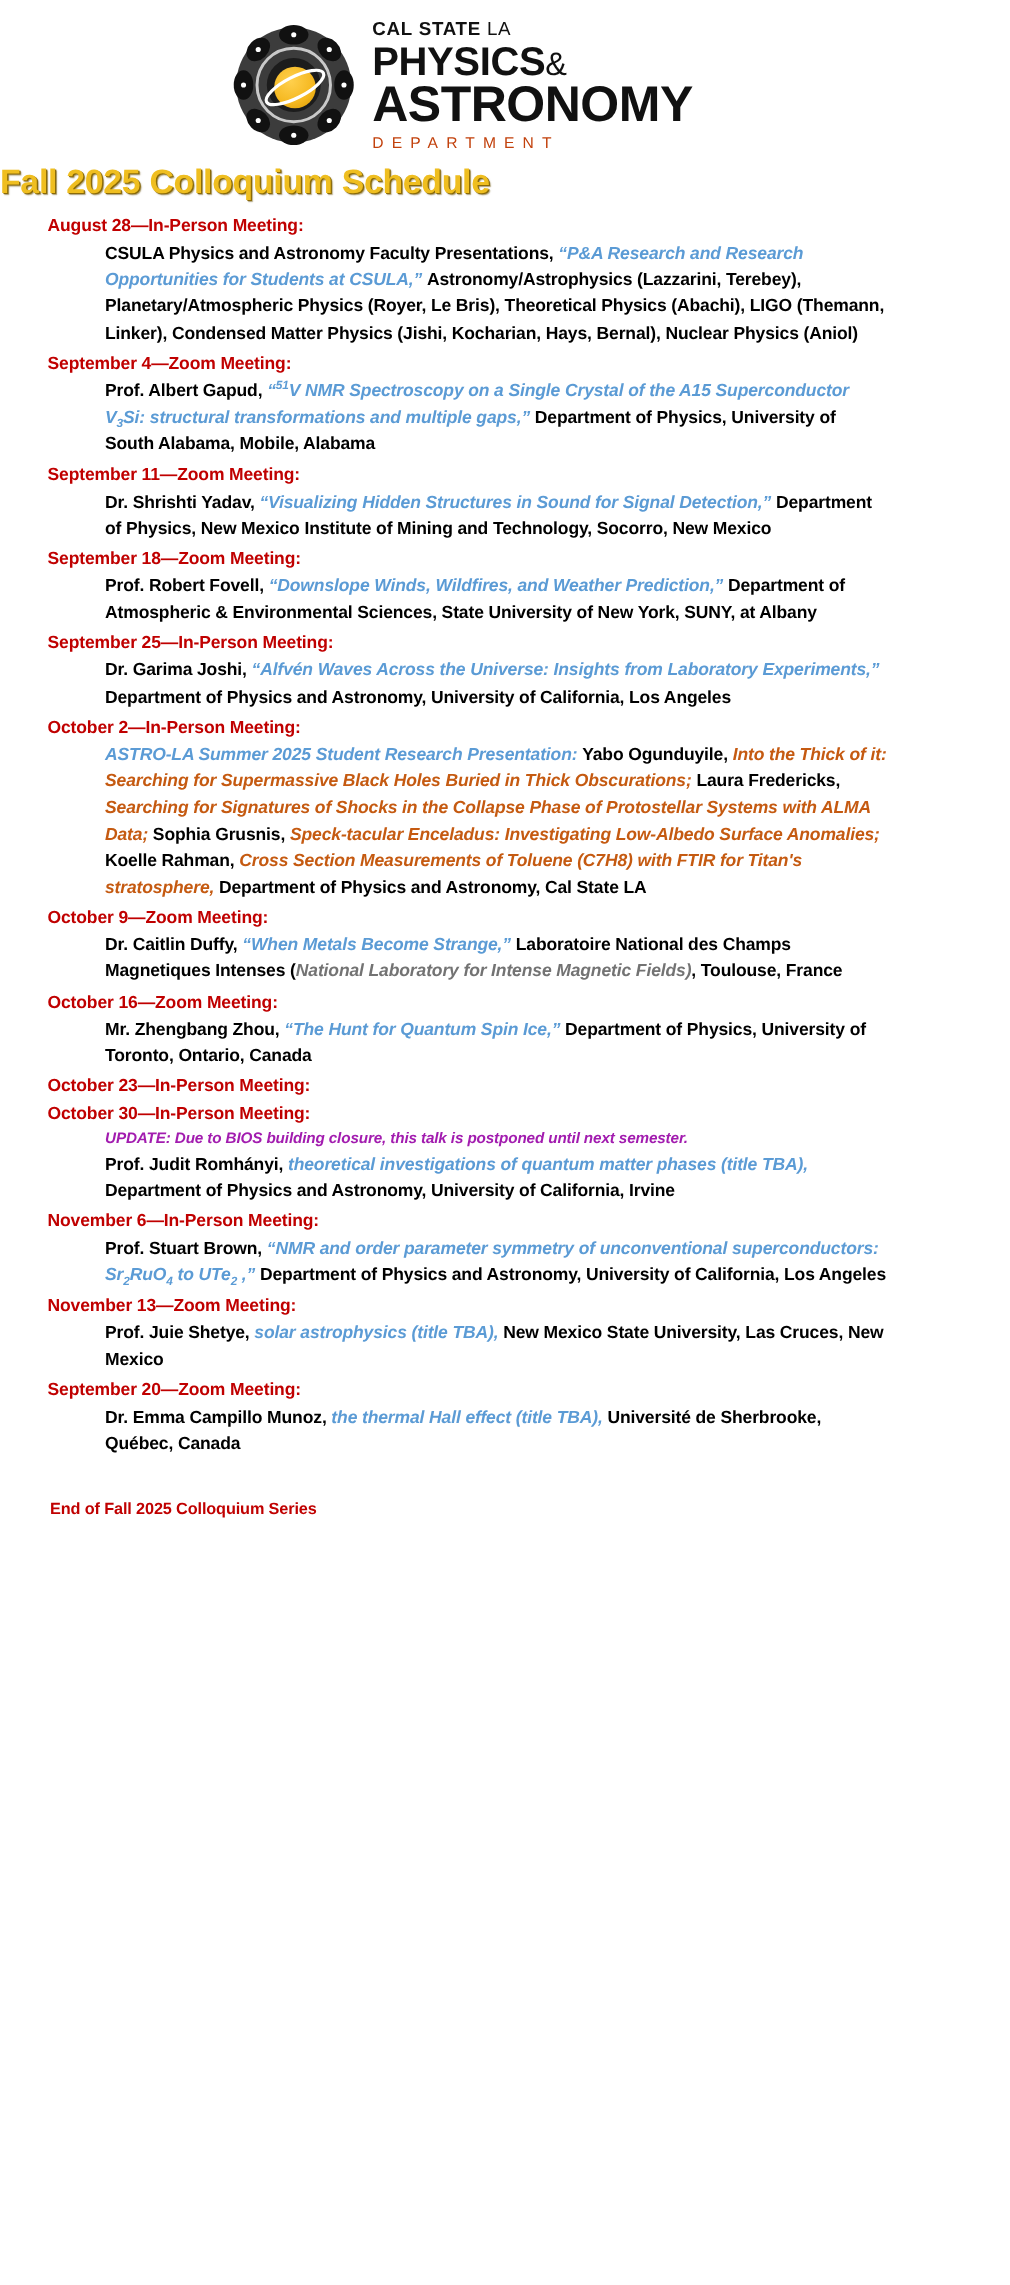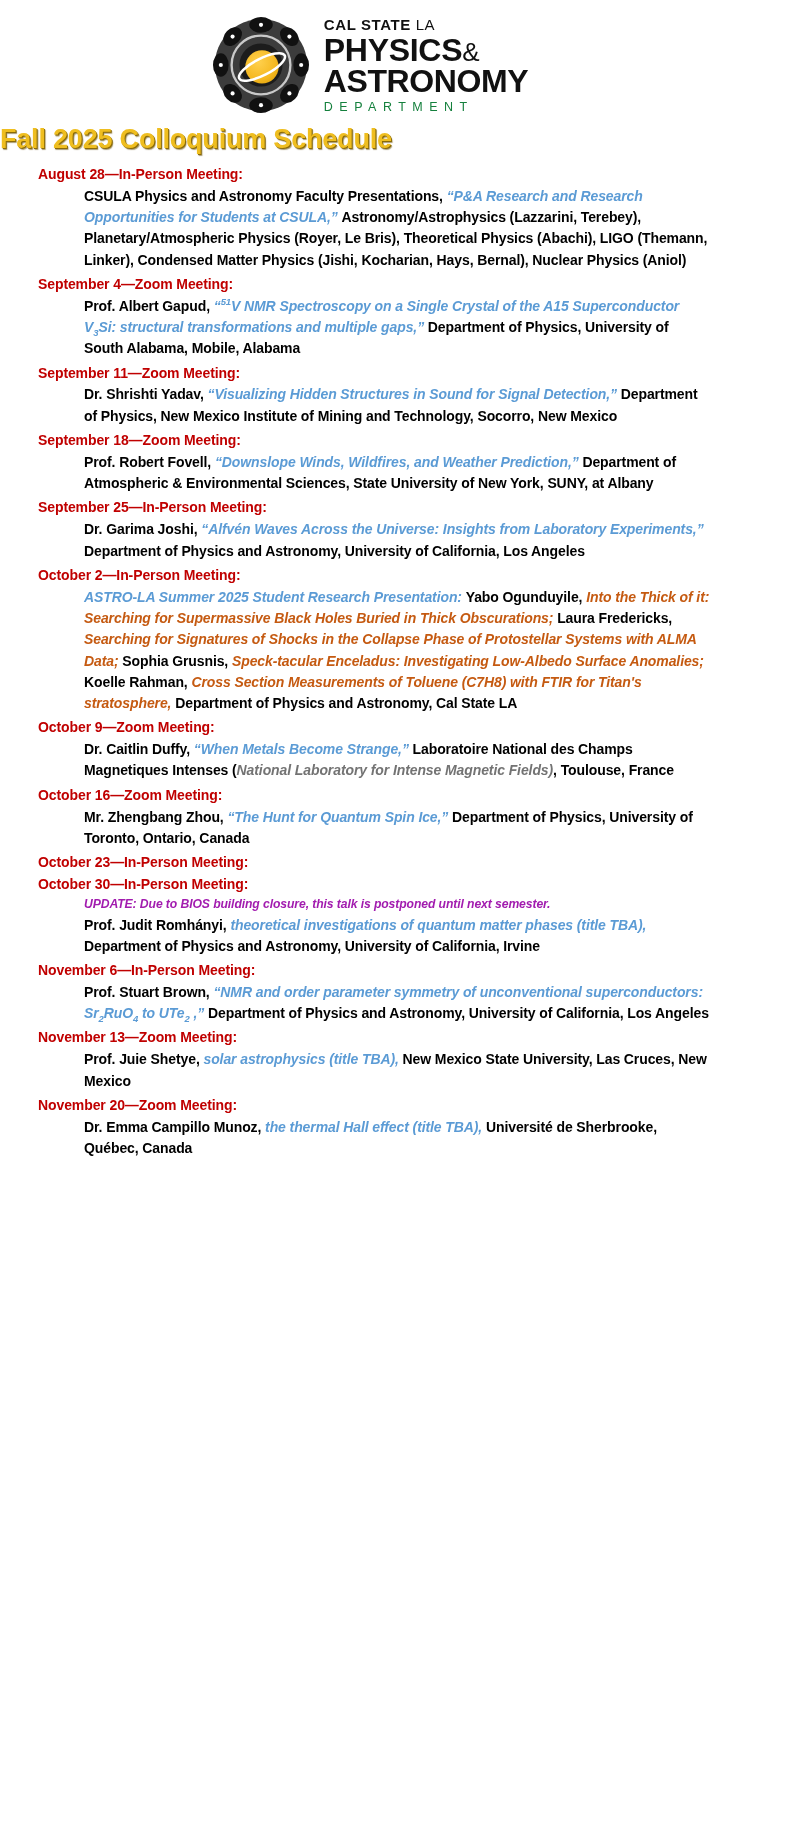--- a/index.html
+++ b/index.html
@@ -61,30 +61,30 @@
     font-weight: bold;
     letter-spacing: -0.3px;
     color: #111111;
     line-height: 0.98;
   }
   .logo-amp {
     font-weight: normal;
     font-size: 26px;
   }
   .logo-astronomy {
-    font-size: 32px;
+    font-size: 40px;
     font-weight: bold;
     letter-spacing: -0.4px;
     color: #111111;
     line-height: 0.98;
   }
   .logo-dept {
     font-size: 12.5px;
     letter-spacing: 6.5px;
-    color: #15803d;
+    color: #c2410c;
     margin-top: 3px;
   }
 
   
   .doc-title {
     font-size: 27px;
     font-weight: bold;
     color: #efbe20;
     letter-spacing: -0.2px;
     margin: 6px 0 10px 0;
@@ -257,18 +257,19 @@
       </div>
       <div class="entry">
         <div class="entry-date">November 6—In-Person Meeting:</div>
         <p class="entry-body"><span>Prof. Stuart Brown, </span><span class="ttl">“NMR and order parameter symmetry of unconventional superconductors: Sr<sub>2</sub>RuO<sub>4</sub> to UTe<sub>2</sub> ,” </span><span>Department of Physics and Astronomy, University of California, Los Angeles</span></p>
       </div>
       <div class="entry">
         <div class="entry-date">November 13—Zoom Meeting:</div>
         <p class="entry-body"><span>Prof. Juie Shetye, </span><span class="ttl">solar astrophysics (title TBA), </span><span>New Mexico State University, Las Cruces, New Mexico</span></p>
       </div>
       <div class="entry">
-        <div class="entry-date">November 20—Zoom Meeting:</div>
+        <div class="entry-date">September 20—Zoom Meeting:</div>
         <p class="entry-body"><span>Dr. Emma Campillo Munoz, </span><span class="ttl">the thermal Hall effect (title TBA), </span><span>Université de Sherbrooke, Québec, Canada</span></p>
       </div>
     </div>
 
+  <div class="footer-note">End of Fall 2025 Colloquium Series</div>
 </div>
 
 </body></html>

